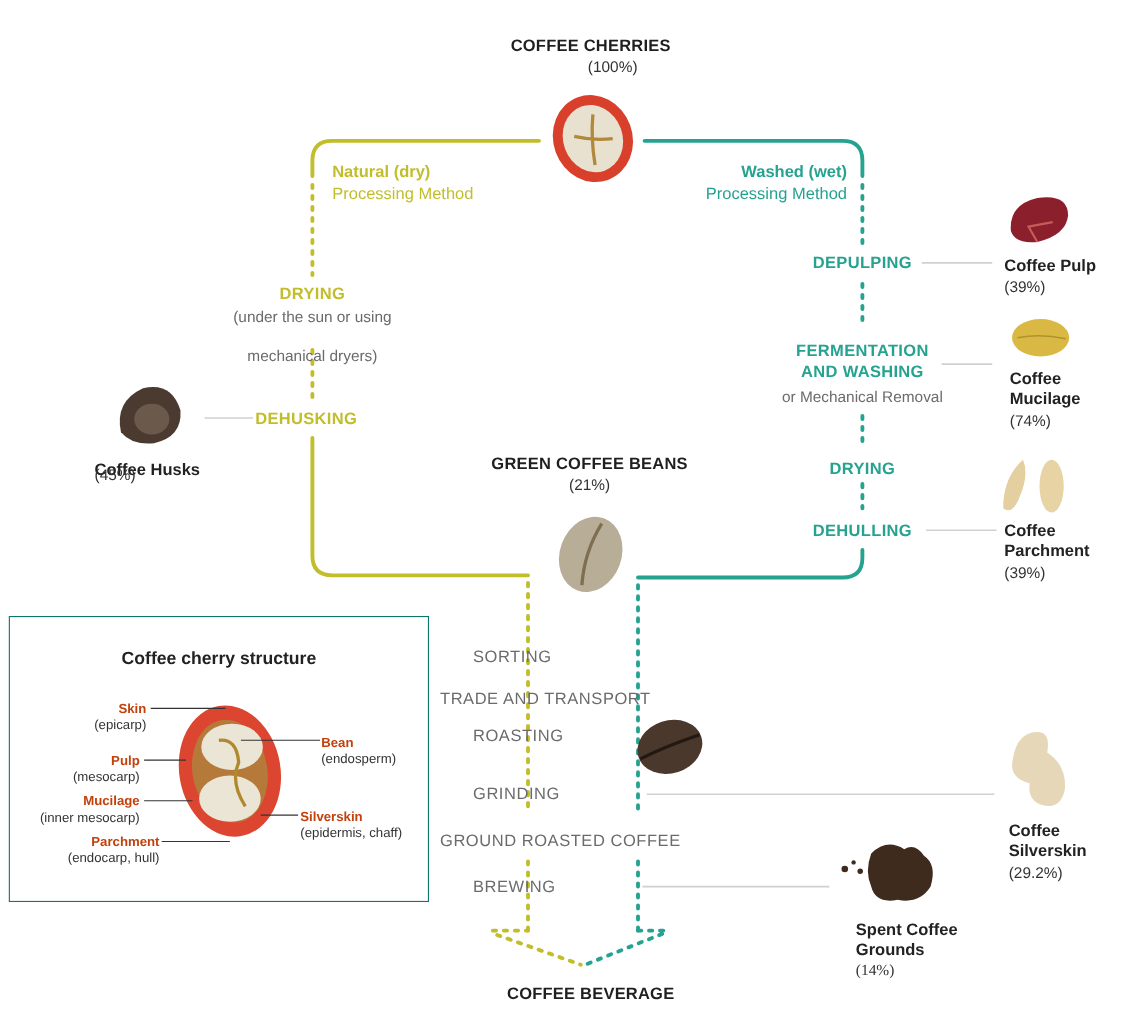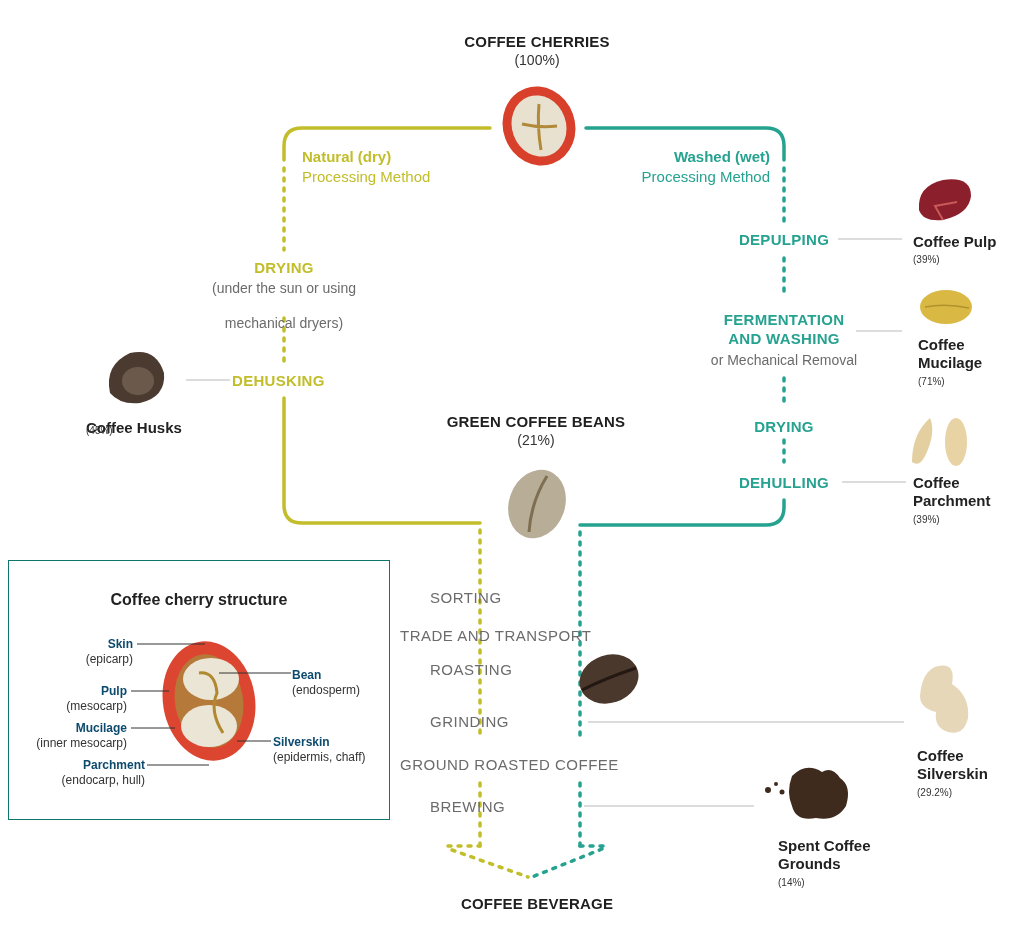--- a/index.html
+++ b/index.html
@@ -9,25 +9,25 @@
   .title { font-weight: bold; font-size: 15px; color: #1f1f1f; text-align: center; letter-spacing: 0.2px; }
   .pct { font-size: 14px; color: #333; }
   .dry { color: #c2bd2a; }
   .wet { color: #26a290; }
   .step { font-weight: bold; font-size: 15px; letter-spacing: 0.3px; text-align: center; }
   .step-grey { font-size: 15px; color: #6b6b6b; letter-spacing: 0.5px; text-align: left; white-space: nowrap; }
   .note { font-size: 14px; color: #6b6b6b; text-align: center; line-height: 18px; }
   .method-b { font-weight: bold; font-size: 15px; }
   .method { font-size: 15px; }
   .byp-name { font-weight: bold; font-size: 15px; color: #222; line-height: 18px; }
-  .byp-pct { font-size: 10px; color: #333; line-height: 18px; }
+  .byp-pct { font-size: 14px; color: #333; line-height: 18px; }
   svg.flow { position: absolute; left: 0; top: 0; }
   .box { position: absolute; left: 8px; top: 560px; width: 380px; height: 258px; border: 1px solid #0f766e; background: #fff; }
   .box-title { position: absolute; left: 0; width: 380px; top: 30px; text-align: center; font-weight: bold; font-size: 16px; color: #222; }
-  .lbl-b { font-weight: bold; font-size: 12px; color: #0c4a6e; line-height: 14px; }
+  .lbl-b { font-weight: bold; font-size: 12px; color: #c2410c; line-height: 14px; }
   .lbl { font-size: 12px; color: #333; line-height: 14px; }
 </style>
 </head>
 <body>
 
 <svg class="flow" width="1024" height="939">
 
   <path d="M490 128 H302 Q284 128 284 146 V160" fill="none" stroke="#c2bd2a" stroke-width="3.5" stroke-linecap="round"></path>
   <path d="M284 168 V250" fill="none" stroke="#c2bd2a" stroke-width="3.5" stroke-dasharray="3 7" stroke-linecap="round"></path>
   <path d="M284 318 V362" fill="none" stroke="#c2bd2a" stroke-width="3.5" stroke-dasharray="3 7" stroke-linecap="round"></path>
@@ -48,21 +48,21 @@
 
   <line x1="186" y1="380" x2="230" y2="380" stroke="#d0d0d0" stroke-width="1.5"></line>
   <line x1="838" y1="239" x2="902" y2="239" stroke="#d0d0d0" stroke-width="1.5"></line>
   <line x1="856" y1="331" x2="902" y2="331" stroke="#d0d0d0" stroke-width="1.5"></line>
   <line x1="842" y1="482" x2="906" y2="482" stroke="#d0d0d0" stroke-width="1.5"></line>
   <line x1="588" y1="722" x2="904" y2="722" stroke="#d0d0d0" stroke-width="1.5"></line>
   <line x1="584" y1="806" x2="754" y2="806" stroke="#d0d0d0" stroke-width="1.5"></line>
 </svg>
 
 <div class="abs title" style="left:412px; top:33px; width:250px;">COFFEE CHERRIES</div>
-<div class="abs pct" style="left:412px; top:52px; width:250px; text-align:center;">(100%)</div>
+<div class="abs pct" style="left:432px; top:52px; width:250px; text-align:center;">(100%)</div>
 <svg class="abs" style="left:497px; top:84px;" width="84" height="84">
   <ellipse cx="42" cy="42" rx="36" ry="40" transform="rotate(-20 42 42)" fill="#d9402b"></ellipse>
   <ellipse cx="42" cy="42" rx="27" ry="31" transform="rotate(-20 42 42)" fill="#e9e1cf"></ellipse>
   <path d="M25 40 Q42 44 60 42 M42 20 Q40 42 44 66" stroke="#b08a3a" stroke-width="3" fill="none"></path>
 </svg>
 
 <div class="abs dry method-b" style="left:302px; top:148px;">Natural (dry)</div>
 <div class="abs dry method" style="left:302px; top:168px;">Processing Method</div>
 <div class="abs dry step" style="left:184px; top:259px; width:200px;">DRYING</div>
 <div class="abs note" style="left:184px; top:279px; width:200px;">(under the sun or using</div>
@@ -91,21 +91,21 @@
 </svg>
 <div class="abs byp-name" style="left:913px; top:233px;">Coffee Pulp</div>
 <div class="abs byp-pct" style="left:913px; top:251px;">(39%)</div>
 
 <svg class="abs" style="left:917px; top:287px;" width="58" height="40">
   <ellipse cx="29" cy="20" rx="26" ry="17" fill="#d9b944"></ellipse>
   <path d="M8 20 Q29 16 52 21" stroke="#b0922c" stroke-width="1.5" fill="none"></path>
 </svg>
 <div class="abs byp-name" style="left:918px; top:336px;">Coffee</div>
 <div class="abs byp-name" style="left:918px; top:354px;">Mucilage</div>
-<div class="abs byp-pct" style="left:918px; top:373px;">(71%)</div>
+<div class="abs byp-pct" style="left:918px; top:373px;">(74%)</div>
 
 <svg class="abs" style="left:906px; top:414px;" width="66" height="56">
   <path d="M24 4 Q6 20 6 48 Q14 54 20 40 Q30 18 24 4Z" fill="#e3cfa0"></path>
   <ellipse cx="50" cy="28" rx="11" ry="24" fill="#e7d3a4"></ellipse>
 </svg>
 <div class="abs byp-name" style="left:913px; top:474px;">Coffee</div>
 <div class="abs byp-name" style="left:913px; top:492px;">Parchment</div>
 <div class="abs byp-pct" style="left:913px; top:511px;">(39%)</div>
 
 <div class="abs title" style="left:406px; top:413px; width:260px;">GREEN COFFEE BEANS</div>
@@ -134,21 +134,21 @@
 <div class="abs byp-pct" style="left:917px; top:784px;">(29.2%)</div>
 
 <svg class="abs" style="left:756px; top:756px;" width="120" height="72">
   <path d="M36 20 Q50 6 66 16 Q76 10 84 22 Q96 30 90 50 Q80 66 60 62 Q40 66 36 50 Q30 36 36 20Z" fill="#3f2a1e"></path>
   <circle cx="12" cy="34" r="3" fill="#3f2a1e"></circle>
     <circle cx="20" cy="28" r="2" fill="#3f2a1e"></circle>
     <circle cx="26" cy="36" r="2.5" fill="#3f2a1e"></circle>
 </svg>
 <div class="abs byp-name" style="left:778px; top:837px;">Spent Coffee</div>
 <div class="abs byp-name" style="left:778px; top:855px;">Grounds</div>
-<div class="abs byp-pct" style="left:778px; top:874px;">(14%)</div>
+<div class="abs byp-pct" style="left:778px; top:874px;font-family:Liberation Serif, serif;">(14%)</div>
 
 <div class="abs title" style="left:412px; top:895px; width:250px;">COFFEE BEVERAGE</div>
 
 <div class="box">
   <div class="box-title">Coffee cherry structure</div>
   <svg class="abs" style="left:0; top:0;" width="380" height="258">
     <ellipse cx="200" cy="140" rx="46" ry="60" transform="rotate(-10 200 140)" fill="#dc4630"></ellipse>
     <ellipse cx="200" cy="140" rx="34" ry="47" transform="rotate(-10 200 140)" fill="#b57a3a"></ellipse>
     <ellipse cx="202" cy="118" rx="28" ry="21" fill="#ebe5d6"></ellipse>
     <ellipse cx="200" cy="165" rx="28" ry="21" fill="#ebe5d6"></ellipse>

